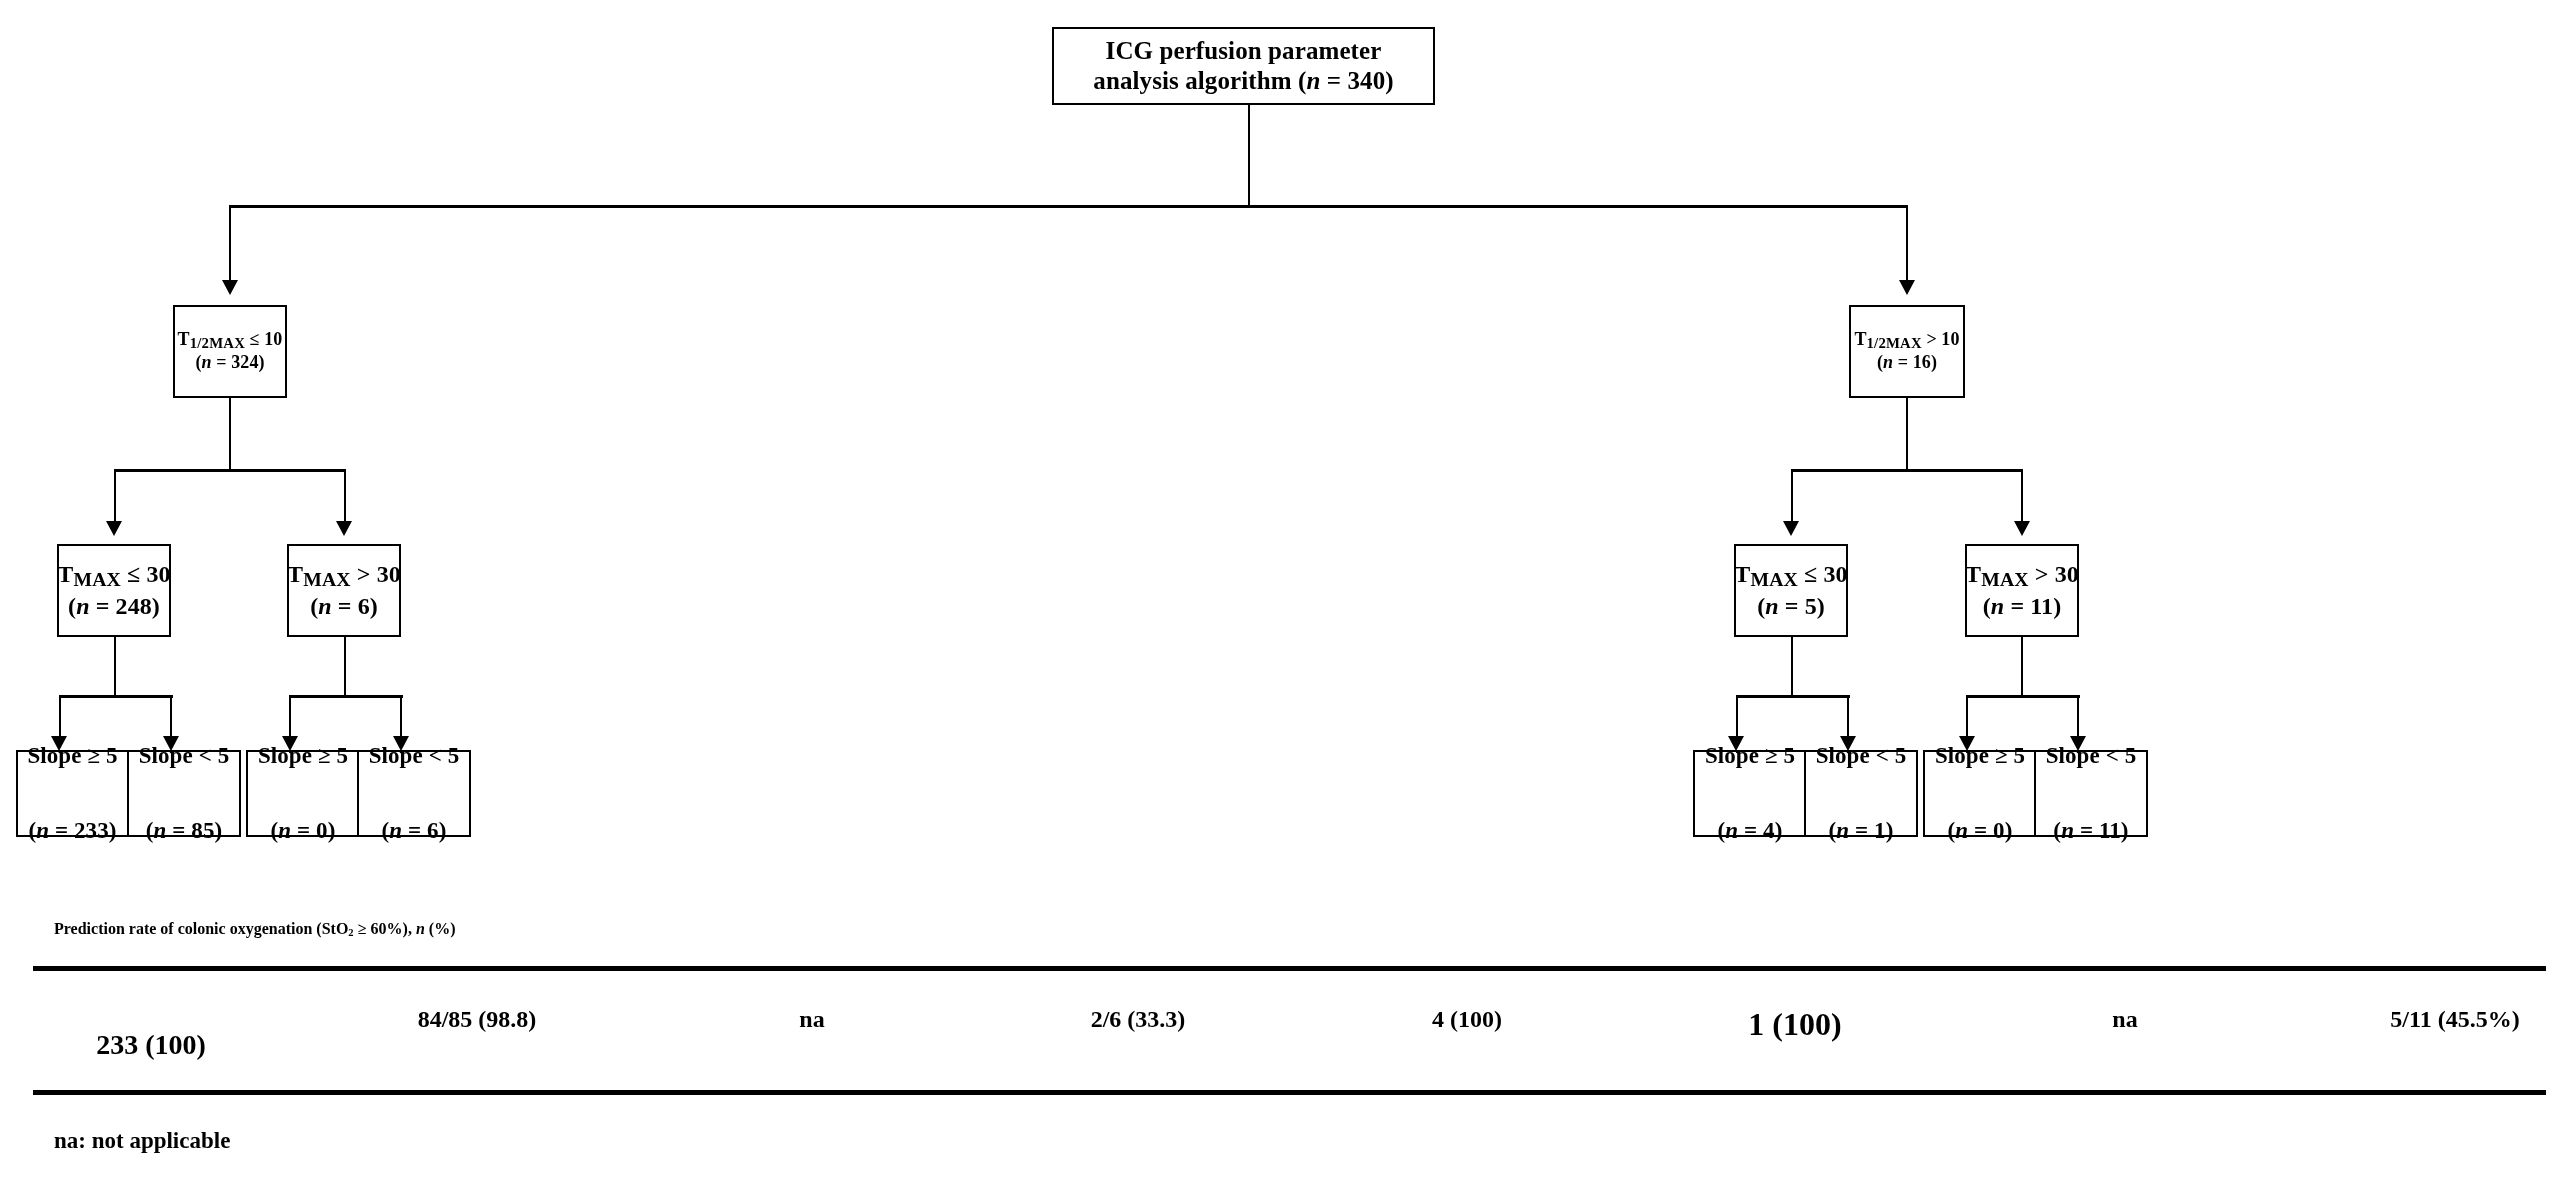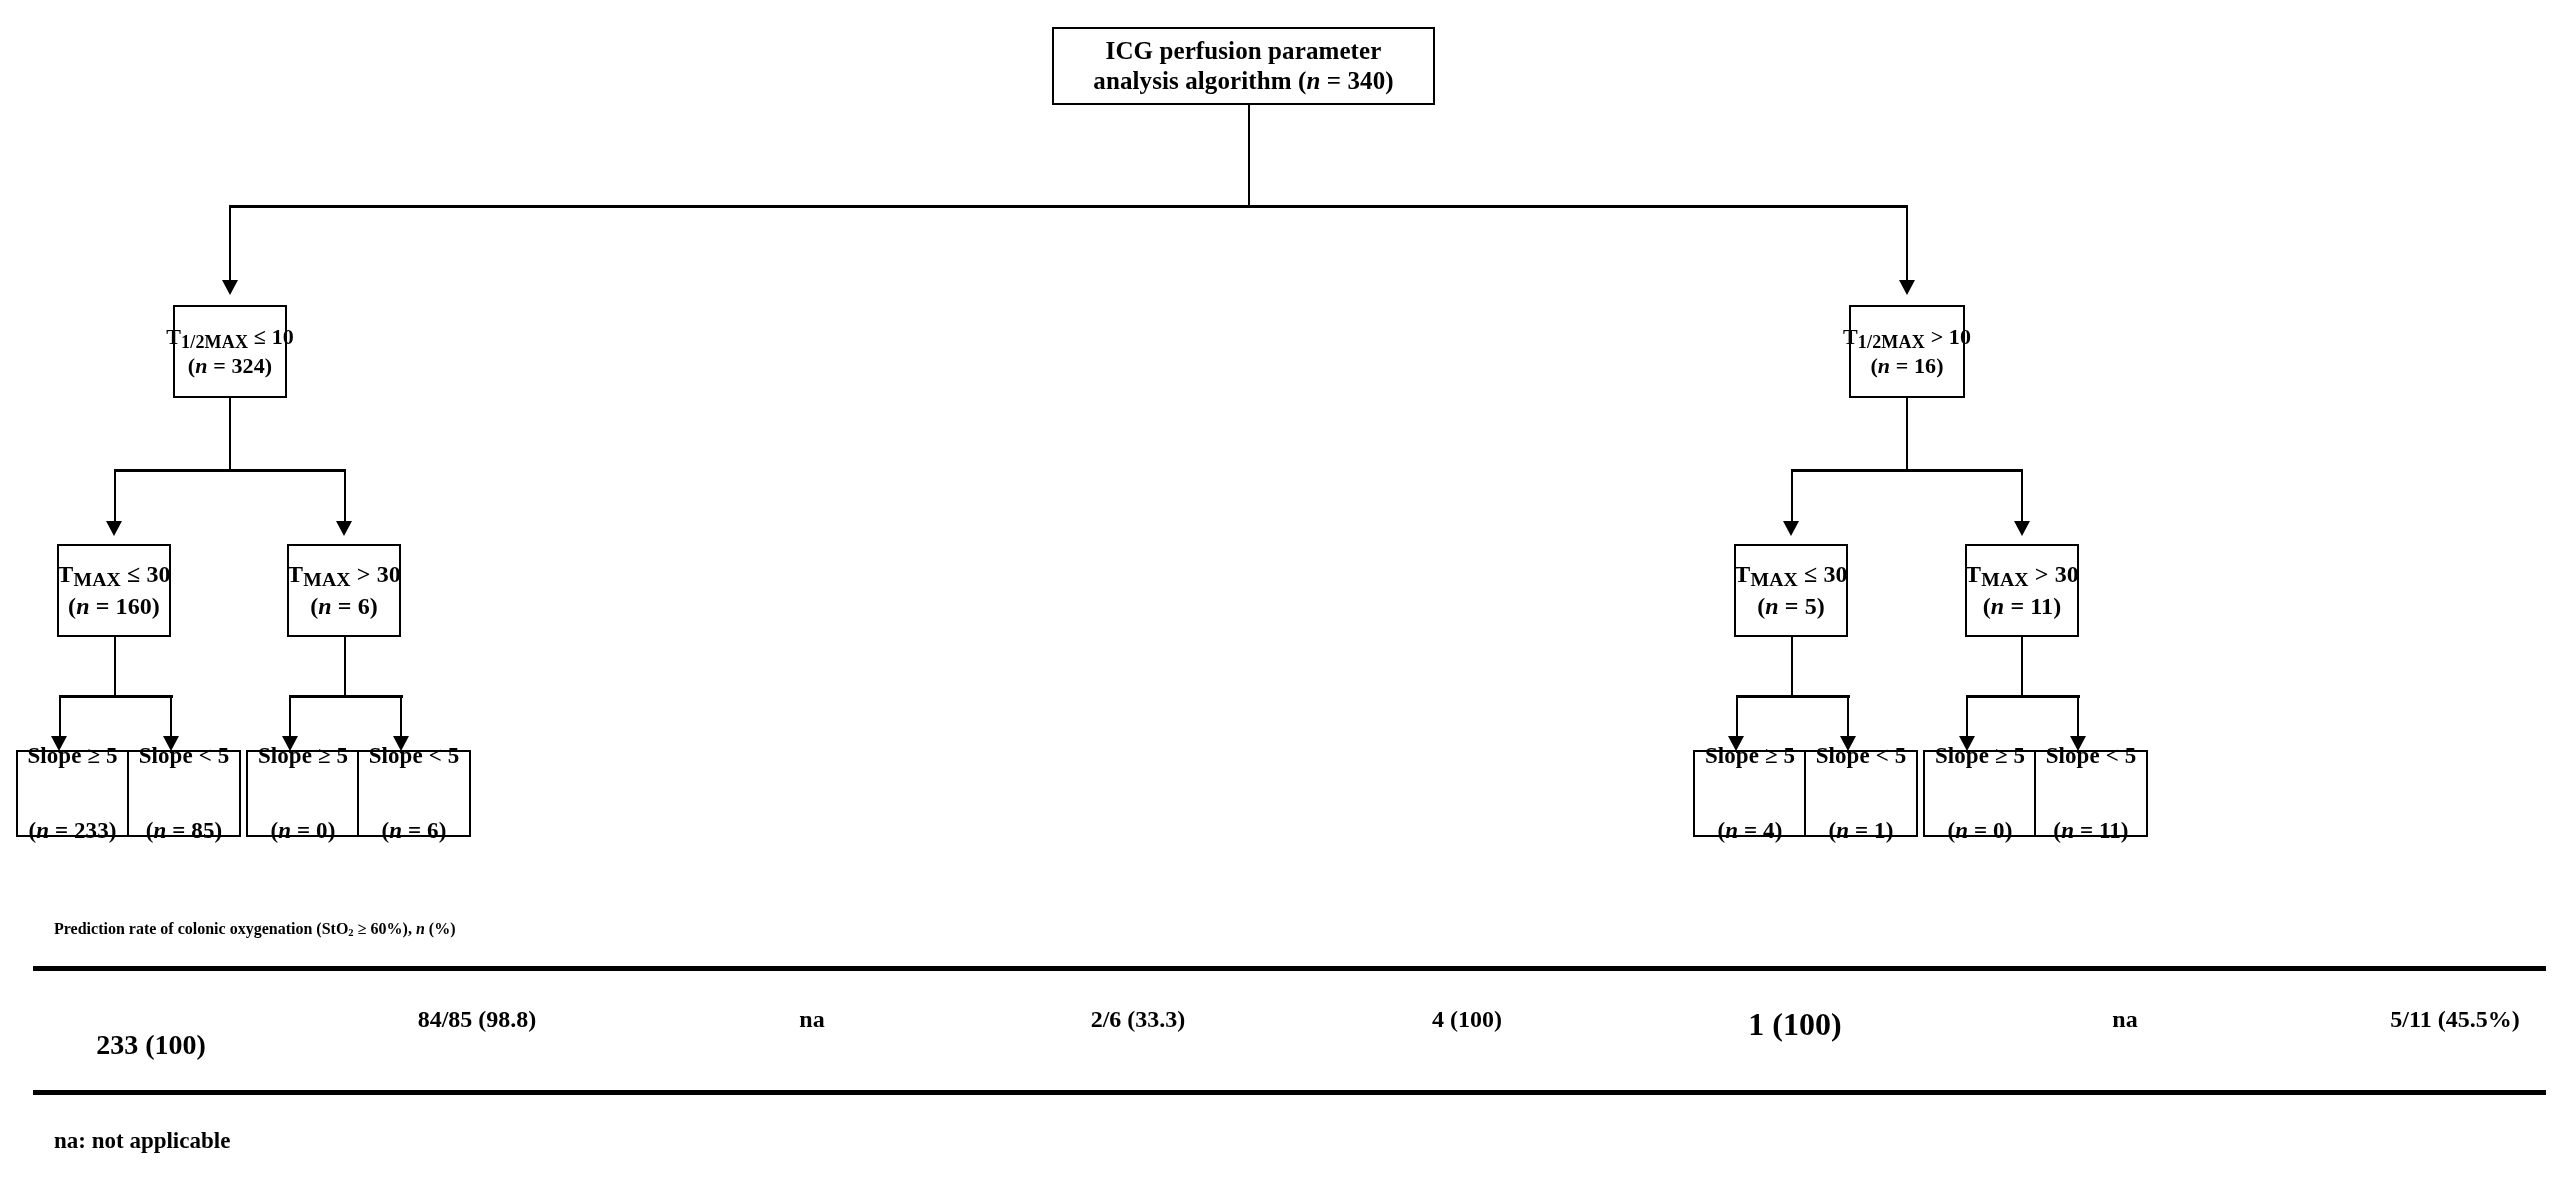--- a/index.html
+++ b/index.html
@@ -15,21 +15,21 @@
     flex-direction:column;
     align-items:center;
     justify-content:center;
     text-align:center;
     font-weight:bold;
     line-height:1.22;
     letter-spacing:0.1px;
   }
   .node .ln{display:block;white-space:nowrap;}
   .node.root{font-size:25px;}
-  .node.lvl2{font-size:22px;align-items:center;}
+  .node.lvl2{font-size:18px;align-items:center;}
   .node.lvl3{font-size:24px;}
   .node.leaf{font-size:23px;gap:46px;}
 
   sub{font-size:0.66em;vertical-align:-0.22em;font-weight:bold;letter-spacing:0.2px;}
   .sc{font-size:0.82em;}
   em.it{font-style:italic;font-weight:bold;}
 
   
   .vline{position:absolute;background:#000;width:2.4px;}
   .hline{position:absolute;background:#000;height:3px;}
@@ -110,21 +110,21 @@
     <span class="ln"><span>(</span><em class="it">n</em><span> = 324)</span></span>
   </div>
 
   <div class="node lvl2" style="left:1849px;top:305px;width:116px;height:93px;">
     <span class="ln"><span>T</span><sub class="sc">1/2MAX</sub><span> &gt; 10</span></span>
     <span class="ln"><span>(</span><em class="it">n</em><span> = 16)</span></span>
   </div>
 
   <div class="node lvl3" style="left:57px;top:544px;width:114px;height:93px;">
     <span class="ln"><span>T</span><sub class="sc">MAX</sub><span> ≤ 30</span></span>
-    <span class="ln"><span>(</span><em class="it">n</em><span> = 160)</span></span>
+    <span class="ln"><span>(</span><em class="it">n</em><span> = 248)</span></span>
   </div>
 
   <div class="node lvl3" style="left:287px;top:544px;width:114px;height:93px;">
     <span class="ln"><span>T</span><sub class="sc">MAX</sub><span> &gt; 30</span></span>
     <span class="ln"><span>(</span><em class="it">n</em><span> = 6)</span></span>
   </div>
 
   <div class="node lvl3" style="left:1734px;top:544px;width:114px;height:93px;">
     <span class="ln"><span>T</span><sub class="sc">MAX</sub><span> ≤ 30</span></span>
     <span class="ln"><span>(</span><em class="it">n</em><span> = 5)</span></span>

